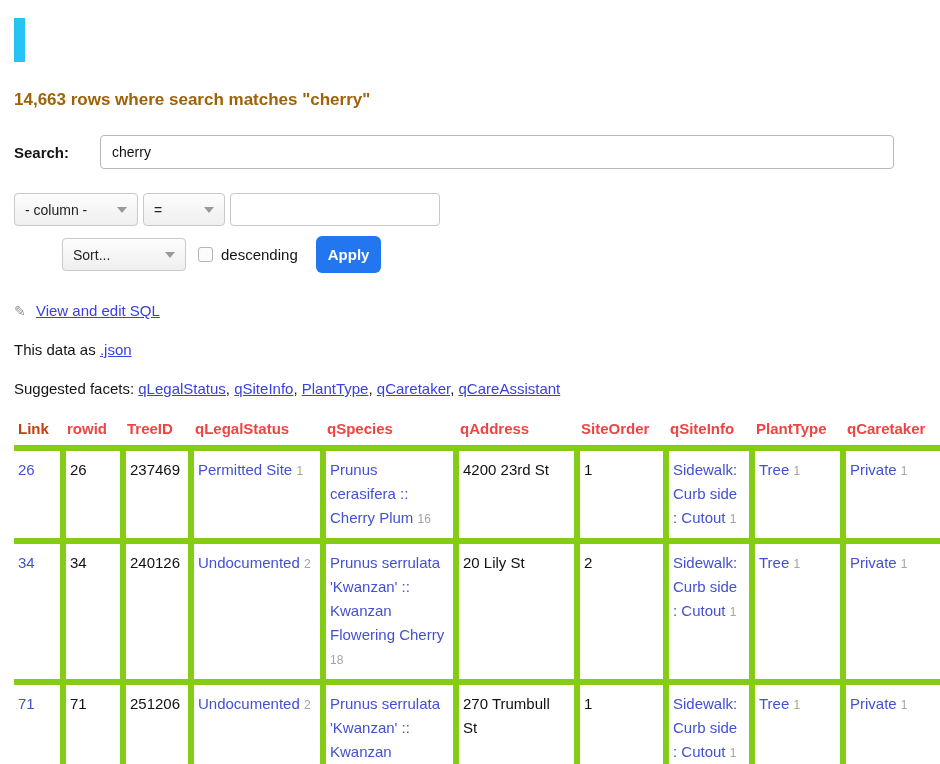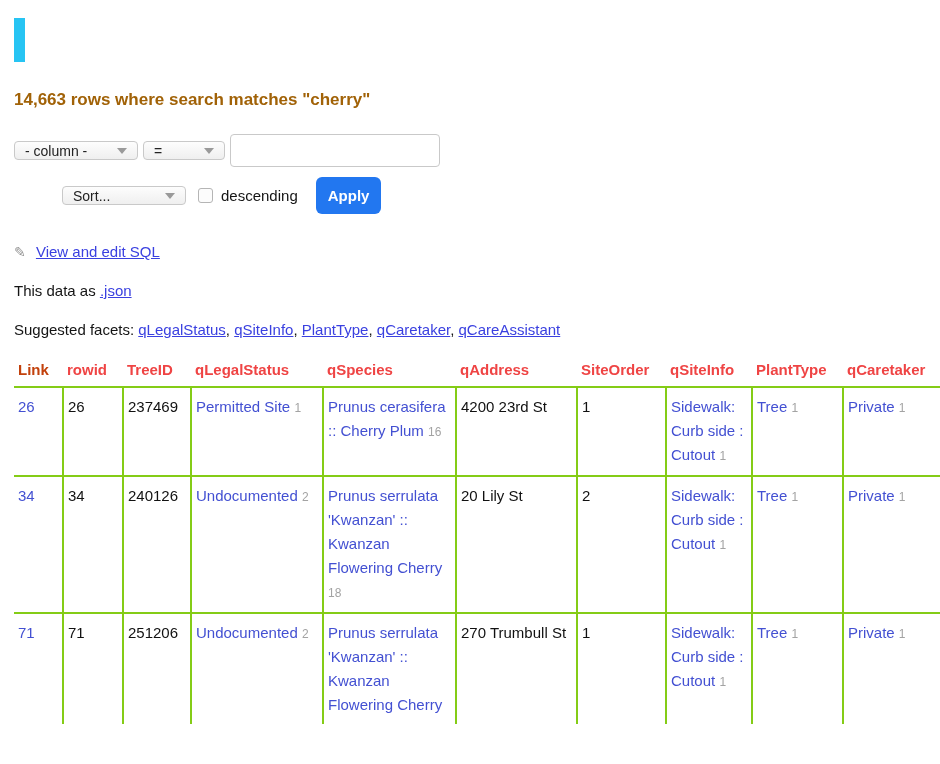--- a/index.html
+++ b/index.html
@@ -25,21 +25,21 @@
   .search-row { display: flex; align-items: center; margin: 25px 46px 0 0; }
   .search-label { font-weight: bold; font-size: 15px; flex: 0 0 86px; }
   .search-input {
     flex: 1; height: 34px; border: 1px solid #b9b9b9; border-radius: 4px;
     padding: 0 11px; font-size: 14px; font-family: inherit; color: #111; outline: none;
   }
 
   
   .filter-row { margin-top: 24px; display: flex; gap: 5px; align-items: center; }
   .fake-select {
-    height: 19px; background: linear-gradient(#fdfdfd, #efefef);
+    height: 33px; background: linear-gradient(#fdfdfd, #efefef);
     border: 1px solid #c9c9c9; border-radius: 4px;
     display: flex; align-items: center; padding: 0 10px;
     font-size: 14px; color: #222; cursor: default;
   }
   .col-select, .sort-select { width: 124px; }
   .op-select { width: 82px; }
   .chev {
     margin-left: auto; width: 0; height: 0;
     border-left: 5px solid transparent; border-right: 5px solid transparent;
     border-top: 6px solid #9a9a9a;
@@ -73,21 +73,21 @@
     margin-top: 18px; border-collapse: collapse; border-style: hidden;
     table-layout: fixed; width: 926px; font-size: 15px;
   }
   .results th {
     text-align: left; vertical-align: bottom;
     padding: 5px 6px 8px 4px; font-size: 15px; font-weight: bold; color: #c2410c;
     border: none; border-bottom: 1px solid #d4d4d4;
   }
   .results th.sortable { color: #ef4444; cursor: pointer; }
   .results td {
-    border: 2px solid #84cc16; vertical-align: top;
+    border: 6px solid #84cc16; vertical-align: top;
     padding: 7px 6px 7px 4px; line-height: 24px; color: #111;
     overflow-wrap: break-word;
   }
   a.cell-link { color: #4350d2; text-decoration: none; cursor: pointer; }
   .count { color: #a3a3a3; font-size: 12px; }
 
   .results th:nth-child(1), .results td:nth-child(1) { width: 49px; }
   .results th:nth-child(2), .results td:nth-child(2) { width: 60px; }
   .results th:nth-child(3), .results td:nth-child(3) { width: 68px; }
   .results th:nth-child(4), .results td:nth-child(4) { width: 132px; }
@@ -102,20 +102,24 @@
 <body>
 
 <div class="page">
 
   <div class="title-wrap">
     <span class="accent-bar"></span>
   </div>
 
   <p class="summary">14,663 rows where search matches "cherry"</p>
 
+  <div class="search-row">
+    <span class="search-label">Search:</span>
+    <input class="search-input" type="text" value="cherry" style="">
+  </div>
 
   <div class="filter-row">
     <div class="fake-select col-select">
       <span>- column -</span>
       <span class="chev"></span>
     </div>
     <div class="fake-select op-select">
       <span>=</span>
       <span class="chev"></span>
     </div>

